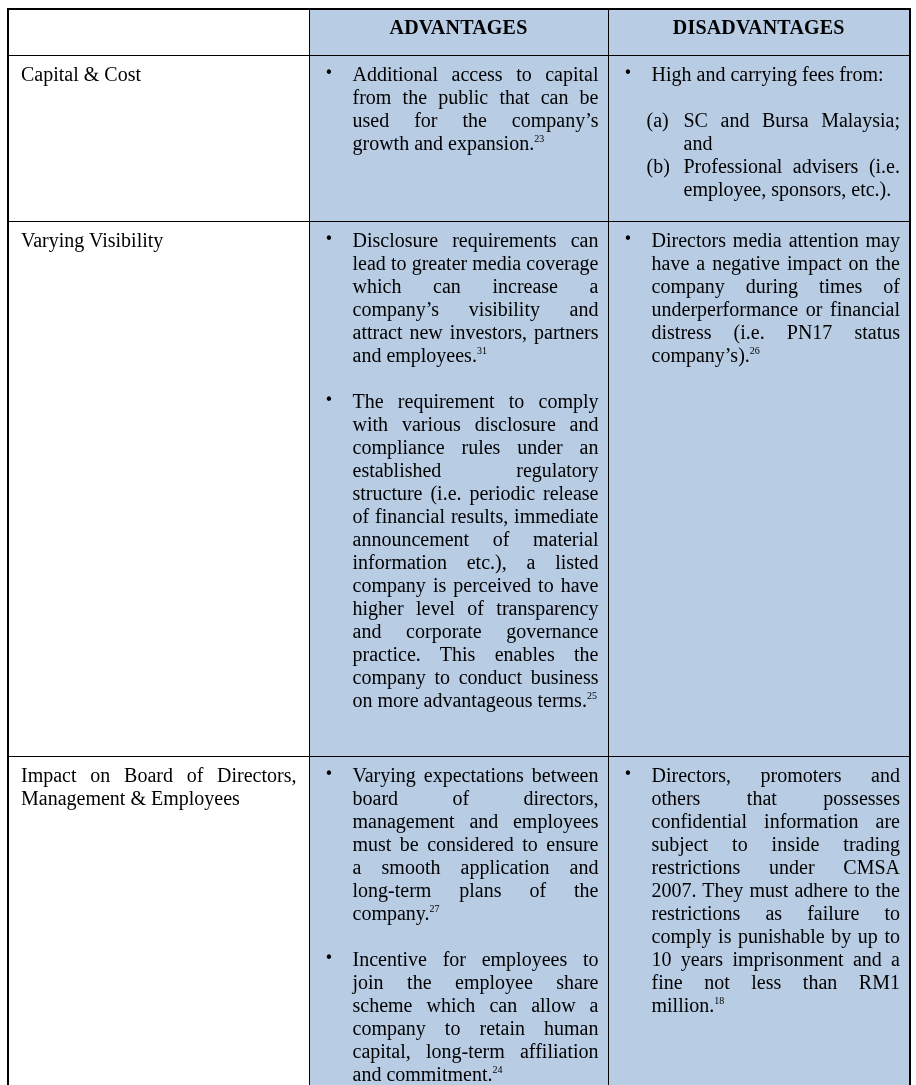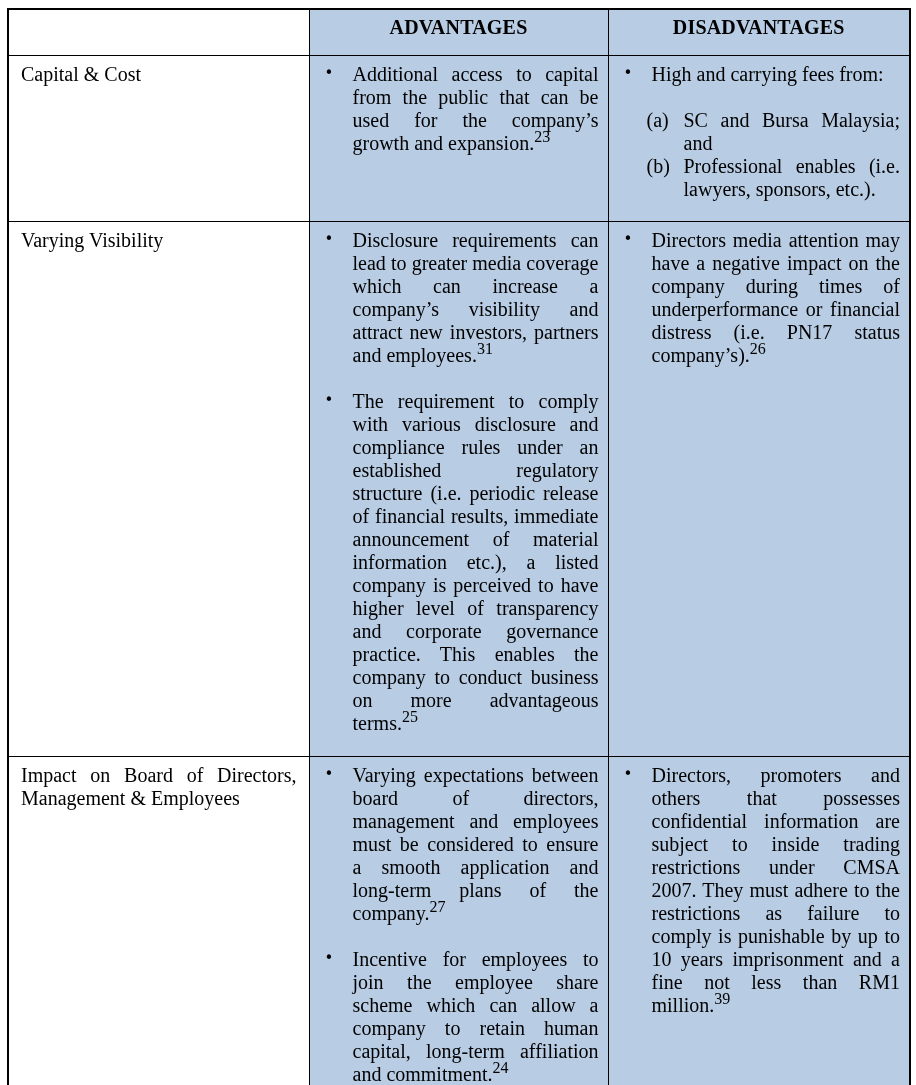--- a/index.html
+++ b/index.html
@@ -58,21 +58,21 @@
   }
   .bullet + .bullet { margin-top: 23px; }
   .marker {
     position: absolute;
     left: 15px;
     top: -1px;
     font-family: "DejaVu Sans", sans-serif;
     font-size: 15px;
   }
   sup {
-    font-size: 16px;
+    font-size: 10px;
     line-height: 0;
     vertical-align: super;
   }
   .alpha-list { margin-top: 23px; }
   .alpha-item {
     position: relative;
     padding-left: 75px;
     text-align: justify;
   }
   .alpha-label { position: absolute; left: 38px; }
@@ -107,21 +107,21 @@
         <span class="marker">•</span>
         <span>High and carrying fees from:</span>
       </div>
       <div class="alpha-list">
         <div class="alpha-item">
           <span class="alpha-label">(a)</span>
           <span>SC and Bursa Malaysia; and</span>
         </div>
         <div class="alpha-item">
           <span class="alpha-label">(b)</span>
-          <span>Professional enables (i.e. lawyers, sponsors, etc.).</span>
+          <span>Professional advisers (i.e. employee, sponsors, etc.).</span>
         </div>
       </div>
     </td>
   </tr>
 
   <tr style="height:535px">
     <td class="row-head">Varying Visibility</td>
     <td class="fill cell-body">
       <div class="bullet">
         <span class="marker">•</span>
@@ -148,18 +148,18 @@
         <span>Varying expectations between board of directors, management and employees must be considered to ensure a smooth application and long-term plans of the company.</span><sup>27</sup>
       </div>
       <div class="bullet">
         <span class="marker">•</span>
         <span>Incentive for employees to join the employee share scheme which can allow a company to retain human capital, long-term affiliation and commitment.</span><sup>24</sup>
       </div>
     </td>
     <td class="fill cell-body">
       <div class="bullet">
         <span class="marker">•</span>
-        <span>Directors, promoters and others that possesses confidential information are subject to inside trading restrictions under CMSA 2007. They must adhere to the restrictions as failure to comply is punishable by up to 10 years imprisonment and a fine not less than RM1 million.</span><sup>39</sup>
+        <span>Directors, promoters and others that possesses confidential information are subject to inside trading restrictions under CMSA 2007. They must adhere to the restrictions as failure to comply is punishable by up to 10 years imprisonment and a fine not less than RM1 million.</span><sup>18</sup>
       </div>
     </td>
   </tr>
 </tbody>
   </table>
 
 </body></html>

